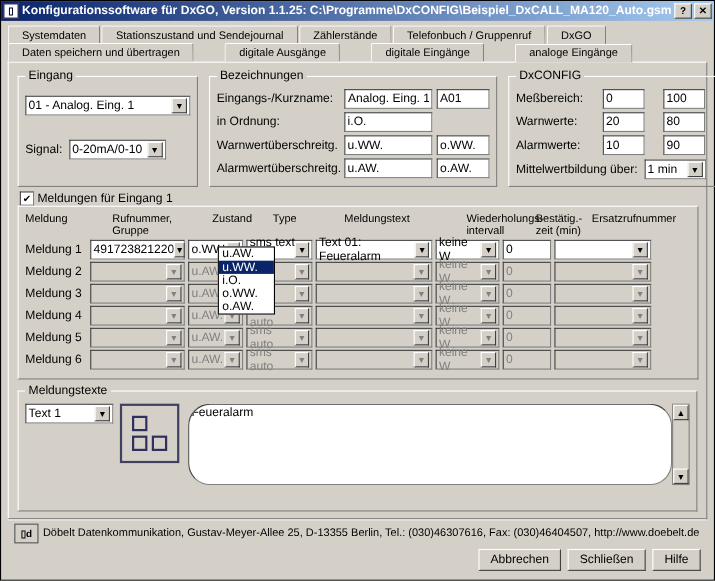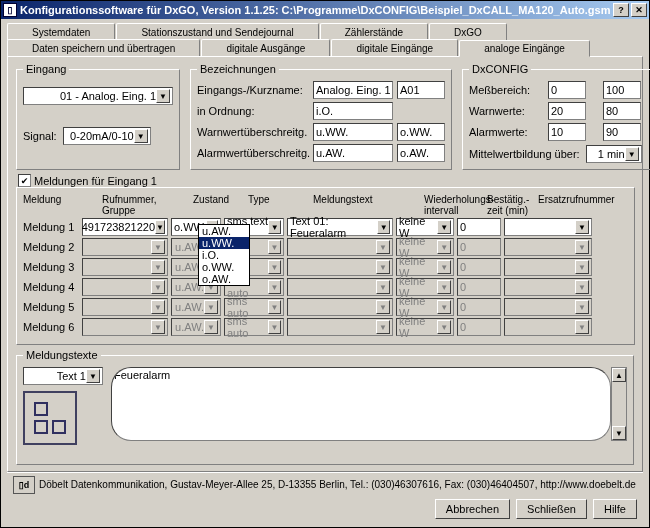--- a/index.html
+++ b/index.html
@@ -5,29 +5,29 @@
   * { box-sizing: border-box; margin: 0; padding: 0; }
   body { font-family: Tahoma, Arial, sans-serif; font-size: 11px; background: #d4d0c8; }
   .window { width: 650px; height: 528px; border: 1px solid #000; background: #d4d0c8; display: flex; flex-direction: column; }
   .titlebar { height: 18px; background: linear-gradient(to right, #0a246a, #a6caf0); color: #fff; display: flex; align-items: center; padding: 0 2px; font-weight: bold; font-size: 11px; }
   .titlebar .titleicon { width: 14px; height: 14px; background: #fff; margin-right: 3px; border: 1px solid #003; display:flex; align-items:center; justify-content:center; color:#003; font-size:9px; }
   .titlebar .ttl { flex: 1; white-space: nowrap; overflow: hidden; }
   .titlebar .btns { display: flex; gap: 2px; }
   .titlebar .btns div { width: 16px; height: 14px; background: #d4d0c8; border: 1px solid #fff; border-right-color:#404040; border-bottom-color:#404040; color:#000; font-size:9px; display:flex; align-items:center; justify-content:center; font-weight:bold; cursor:pointer; }
   .client { flex: 1; padding: 4px 6px 4px 6px; display: flex; flex-direction: column; }
   .tabs { display:flex; position: relative; z-index: 2; }
-  .tab { padding: 2px 24px; border: 1px solid #808080; border-bottom: none; background: #d4d0c8; margin-right: 1px; border-top-left-radius: 2px; border-top-right-radius: 2px; cursor:pointer; white-space:nowrap; border-top-color:#fff; border-left-color:#fff; font-size:10px; height:17px; display:flex; align-items:center;}
+  .tab { padding: 2px 12px; border: 1px solid #808080; border-bottom: none; background: #d4d0c8; margin-right: 1px; border-top-left-radius: 2px; border-top-right-radius: 2px; cursor:pointer; white-space:nowrap; border-top-color:#fff; border-left-color:#fff; font-size:10px; height:17px; display:flex; align-items:center;}
   .tab.active { background: #d4d0c8; position: relative; top: 1px; border-bottom: 1px solid #d4d0c8; }
-  .tabrow2 { margin-top: -1px; }
+  .tabrow2 { margin-top: -1px; gap: 27px; }
   .tabpanel { border: 1px solid #fff; border-right-color:#808080; border-bottom-color:#808080; flex:1; padding: 4px 6px; position: relative; display:flex; flex-direction:column; }
   .row { display:flex; gap: 6px; }
   fieldset.grp { border: 1px solid #808080; border-top-color:#fff; border-left-color:#fff; padding: 6px 6px 6px 6px; margin: 2px; }
   fieldset.grp > legend { padding: 0 3px; font-size:11px; }
   .combo, .txt { background:#fff; border:1px solid #808080; border-top-color:#404040; border-left-color:#404040; height:18px; font-size:11px; padding: 1px 2px; }
-  .combo { display:flex; align-items:center; justify-content:flex-end; cursor:pointer; }
+  .combo { display:flex; align-items:center; justify-content:space-between; cursor:pointer; }
   .combo .arr { width:14px; height:14px; background:#d4d0c8; border:1px solid #fff; border-right-color:#404040; border-bottom-color:#404040; display:flex; align-items:center; justify-content:center; font-size:8px; }
   .disabled { color:#808080; background:#d4d0c8 !important; }
   .lbl { color:#000; font-size:11px; display:flex; align-items:center; }
   .chk { width:13px; height:13px; background:#fff; border:1px solid #808080; border-top-color:#404040; border-left-color:#404040; display:inline-flex; align-items:center; justify-content:center; font-size:9px; margin-right:3px; cursor:pointer;}
   .meldrow { display:flex; align-items:center; gap: 3px; margin: 2px 0;}
   .mhdr { display:flex; gap:3px; font-size:10px; margin-bottom:2px;}
   .hcell { text-align:left; }
   .droplist { position:absolute; background:#fff; border:1px solid #000; z-index:10; font-size:11px; }
   .droplist div { padding:0 3px; cursor:pointer; }
   .droplist .sel { background:#0a246a; color:#fff; }
@@ -54,20 +54,21 @@
       <div>✕</div>
     </div>
   </div>
 
   <div class="client">
 
     <div class="tabs" id="tabs1">
         <div class="tab">Systemdaten</div>
         <div class="tab">Stationszustand und Sendejournal</div>
         <div class="tab">Zählerstände</div>
+        <div class="tab">Telefonbuch / Gruppenruf</div>
         <div class="tab">DxGO</div>
       </div>
     <div class="tabs tabrow2" id="tabs2">
         <div class="tab">Daten speichern und übertragen</div>
         <div class="tab">digitale Ausgänge</div>
         <div class="tab">digitale Eingänge</div>
         <div class="tab active">analoge Eingänge</div>
       </div>
 
     <div class="tabpanel">
@@ -332,21 +333,21 @@
             <div>u.AW.</div>
             <div class="sel">u.WW.</div>
             <div>i.O.</div>
             <div>o.WW.</div>
             <div>o.AW.</div>
           </div>
       </fieldset>
 
       <fieldset class="grp" style="flex:1;display:flex;gap:8px">
         <legend>Meldungstexte</legend>
-        <div style="display:flex;flex-direction:column;gap:6px">
+        <div style="display:flex;flex-direction:row;gap:6px">
           <div class="combo" style="width:80px">
             <span>Text 1</span>
               <span class="arr">▼</span>
           </div>
           <div class="iconbox">
             <svg viewBox="0 0 36 36">
                 <rect x="3" y="3" width="12" height="12" fill="none" stroke="#303060" stroke-width="2"></rect>
                 <rect x="3" y="21" width="12" height="12" fill="none" stroke="#303060" stroke-width="2"></rect>
                 <rect x="21" y="21" width="12" height="12" fill="none" stroke="#303060" stroke-width="2"></rect>
               </svg>

